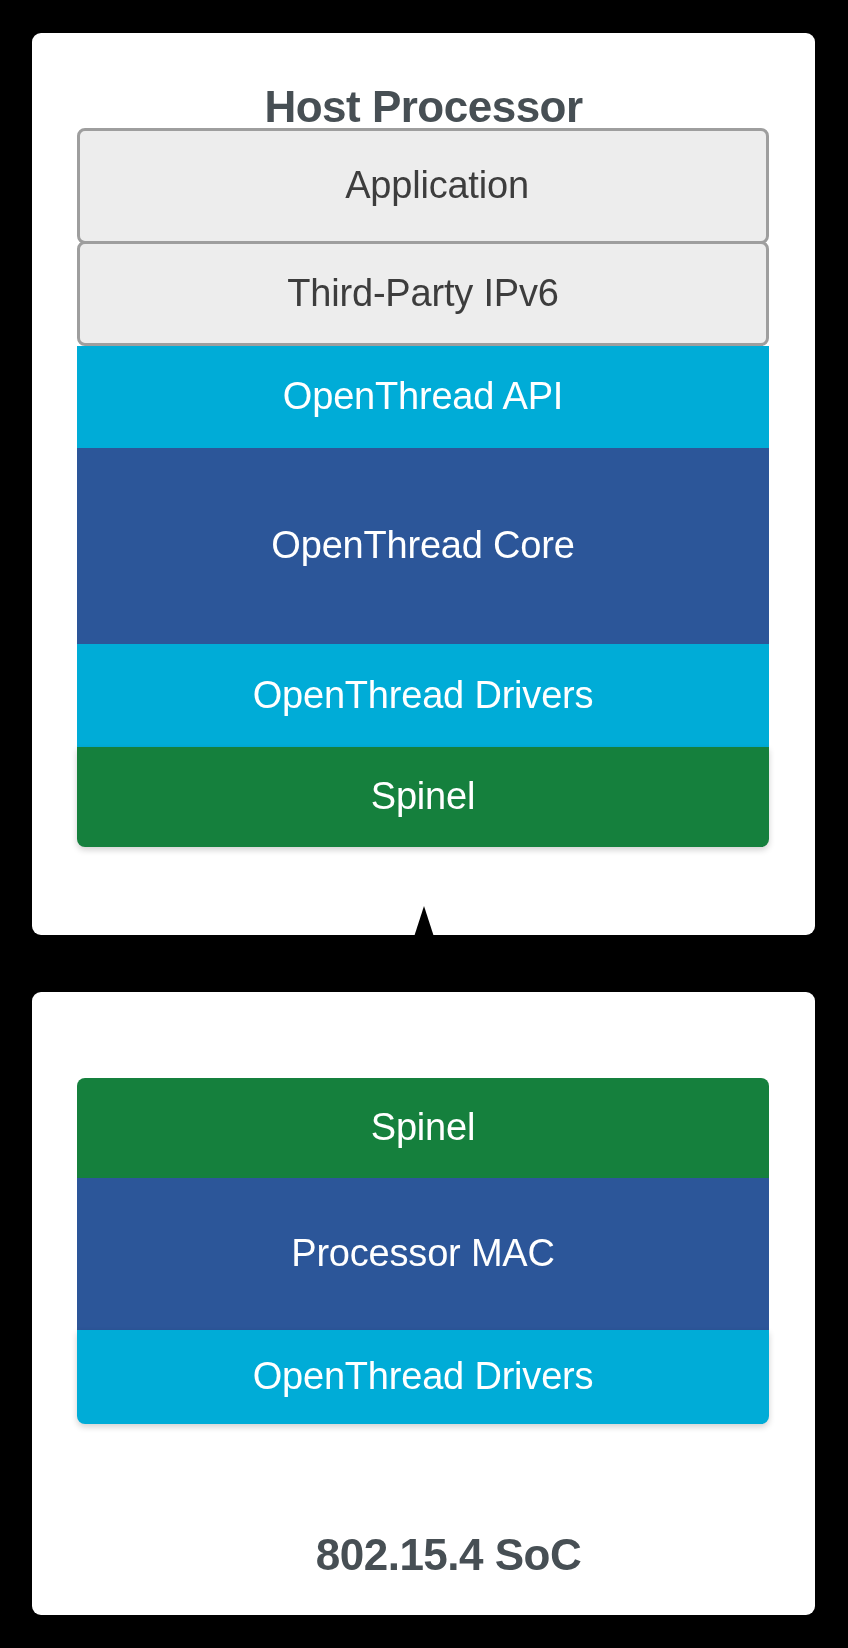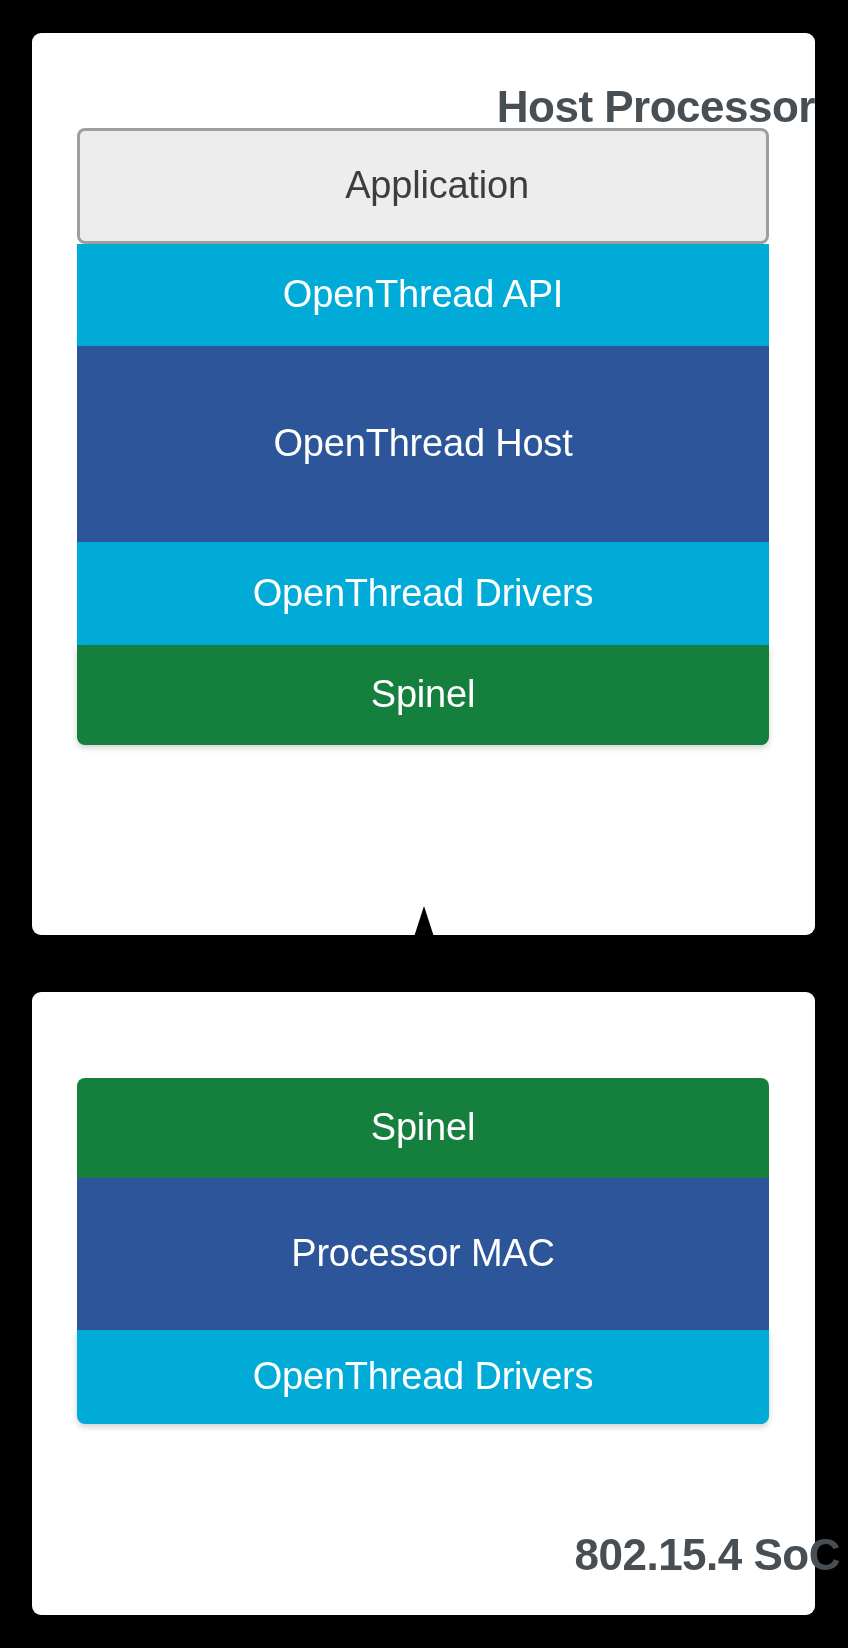--- a/index.html
+++ b/index.html
@@ -40,21 +40,21 @@
     left: 32px;
     top: 992px;
     width: 783px;
     height: 623px;
   }
 
   .panel-title {
     position: absolute;
     left: 0;
     width: 100%;
-    text-align: right;
+    text-align: center;
     color: #474f54;
     font-weight: bold;
     font-size: 44px;
     line-height: 1;
     letter-spacing: -0.5px;
     white-space: nowrap;
   }
   #host-title { top: 52px; }
   #soc-title  { bottom: 38px; padding-left: 25px; }
 
@@ -136,27 +136,30 @@
   <div class="panel" id="host-panel">
 
     <div class="panel-title" id="host-title">Host Processor</div>
 
     <div class="stack" id="host-stack">
 
       <div class="band grey h-app">
         <span>Application</span>
       </div>
 
+      <div class="band grey tuck h-ipv6">
+        <span>Third-Party IPv6</span>
+      </div>
 
       <div class="band cyan h-api">
         <span>OpenThread API</span>
       </div>
 
       <div class="band blue h-core">
-        <span>OpenThread Host</span>
+        <span>OpenThread Core</span>
       </div>
 
       <div class="band cyan h-drv">
         <span>OpenThread Drivers</span>
       </div>
 
       <div class="band red round-bottom h-spinel">
         <span>Spinel</span>
       </div>
 

